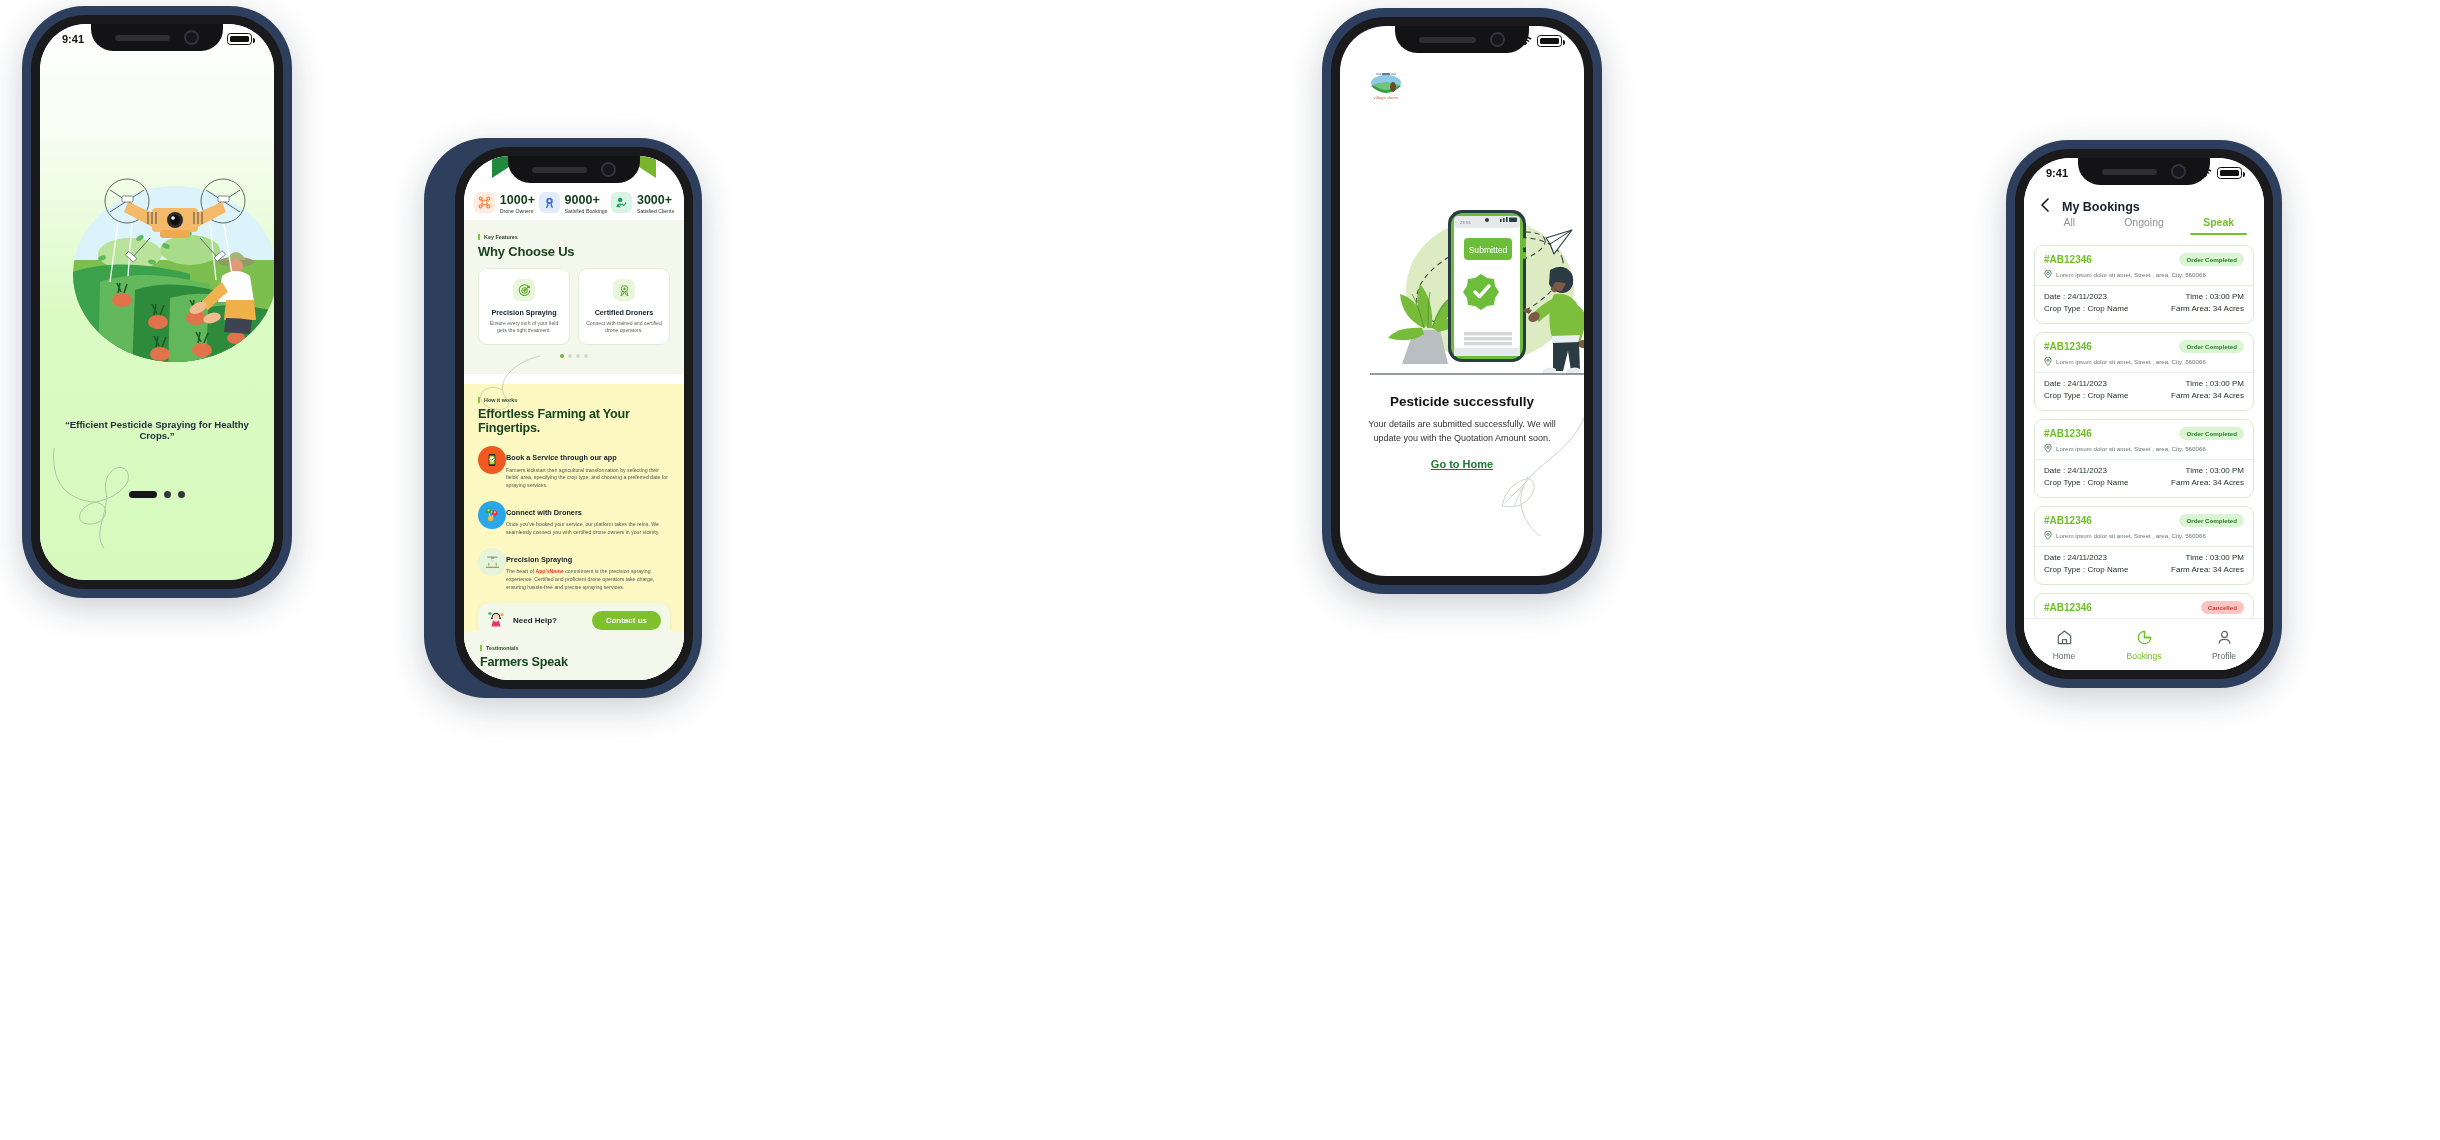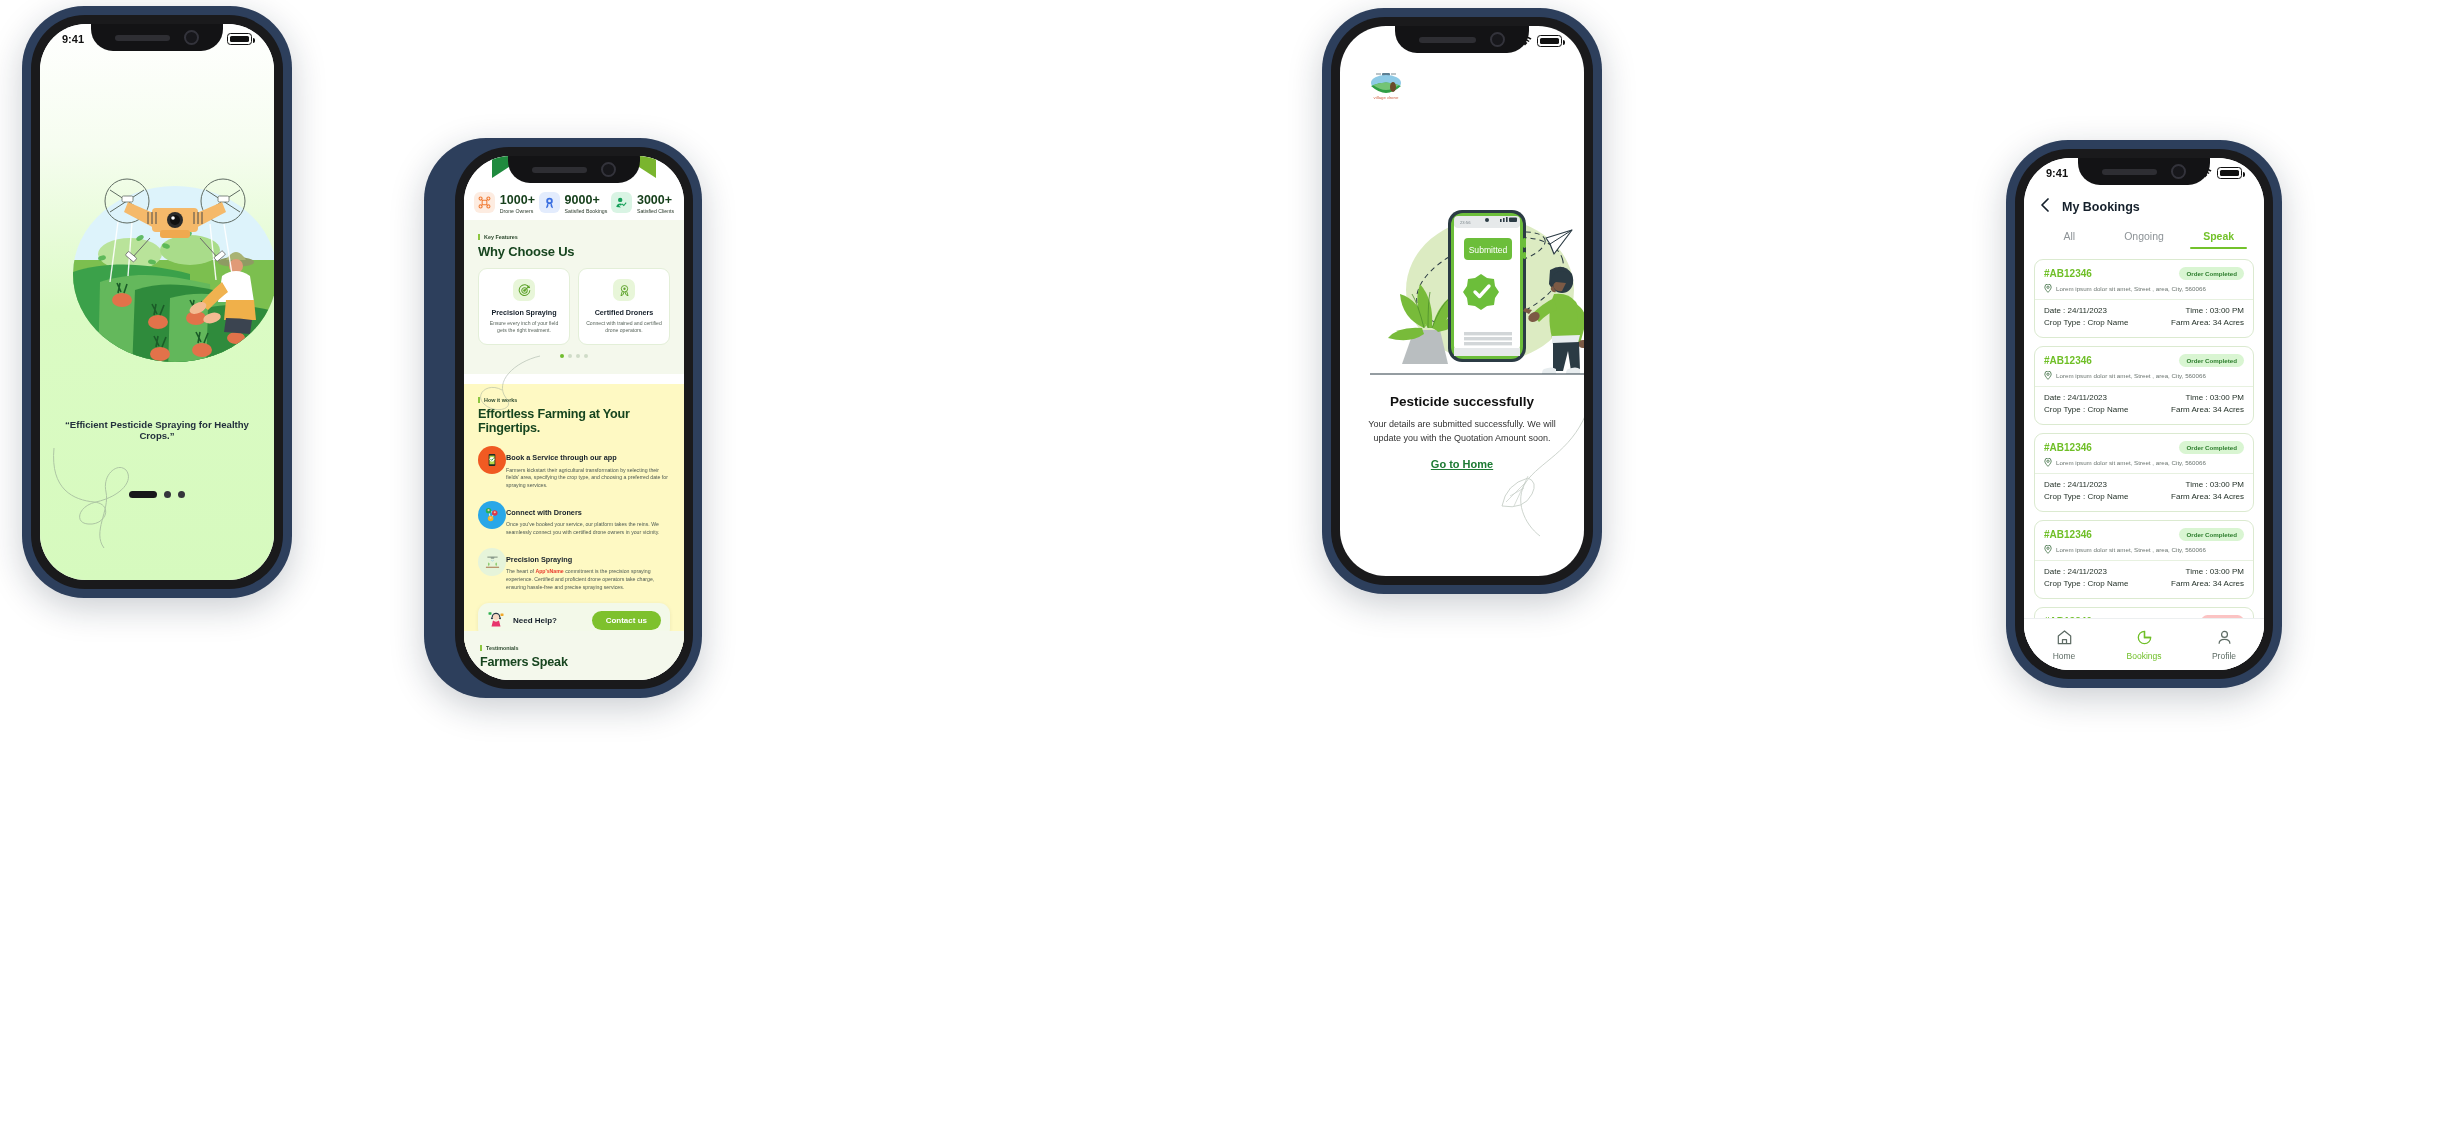--- a/index.html
+++ b/index.html
@@ -124,21 +124,21 @@
   #phone3 .statusbar { padding: 9px 22px 0 22px; font-size: 11px; }
   .p3-logo { position:absolute; top:44px; left:28px; width:36px; height:30px; }
   .p3-art { position:absolute; top:160px; left:0; right:0; height:200px; }
   .p3-h { position:absolute; top:368px; left:20px; right:20px; text-align:center; font-size:13.5px; font-weight:700; color:#111; }
   .p3-p { position:absolute; top:392px; left:26px; right:26px; text-align:center; font-size:9px; color:#333; line-height:1.55; }
   .p3-link { position:absolute; top:432px; left:0; right:0; text-align:center; font-size:11px; font-weight:700; color:#1d7a33; text-decoration:underline; } 
   #phone4b { left: 2006px; top: 140px; width: 276px; height: 548px; }
   .p4s { position:absolute; inset:0; background:#fff; display:flex; flex-direction:column; }
   .p4-head { display:flex; align-items:center; gap:12px; padding:40px 16px 0; }
   .p4-title { font-size:12.5px; font-weight:700; color:#15202b; }
-  .p4-tabs { display:flex; padding:0 8px; margin-top:14px; }
+  .p4-tabs { display:flex; padding:0 8px; }
   .p4-tab { flex:1; text-align:center; font-size:10.5px; color:#8d9397; padding-bottom:7px; position:relative; }
   .p4-tab.active { color:#73c22b; font-weight:600; }
   .p4-tab.active::after { content:""; position:absolute; left:12%; right:12%; bottom:0; height:2.5px; border-radius:2px; background:#73c22b; }
   .p4-list { flex:1; overflow:hidden; padding:10px 10px 0; }
   .bcard { border:1px solid #dbead0; border-radius:9px; margin-bottom:8px; background:#fff; }
   .bcard-top { padding:7px 9px 6px; border-bottom:1px solid #e7f1e0; }
   .bcard-r1 { display:flex; align-items:center; justify-content:space-between; }
   .bid { font-size:10px; font-weight:800; color:#6fbf27; }
   .badge { font-size:6.2px; font-weight:600; padding:3px 7px; border-radius:9px; }
   .badge.ok { background:#d9f5d2; color:#2c7d2c; }

